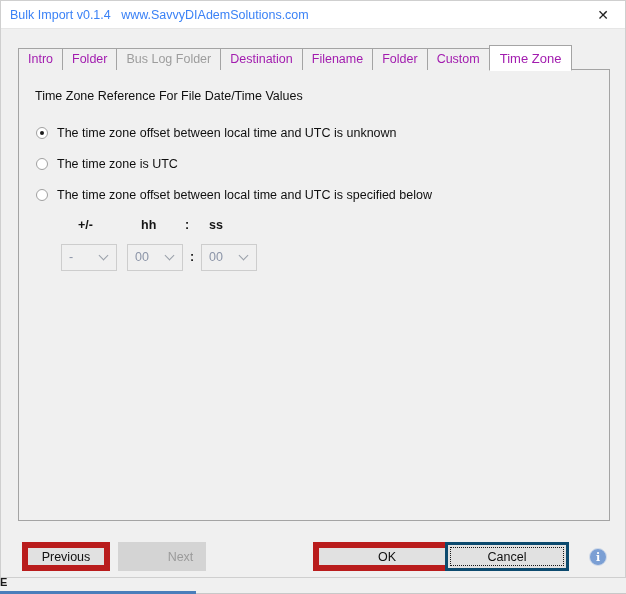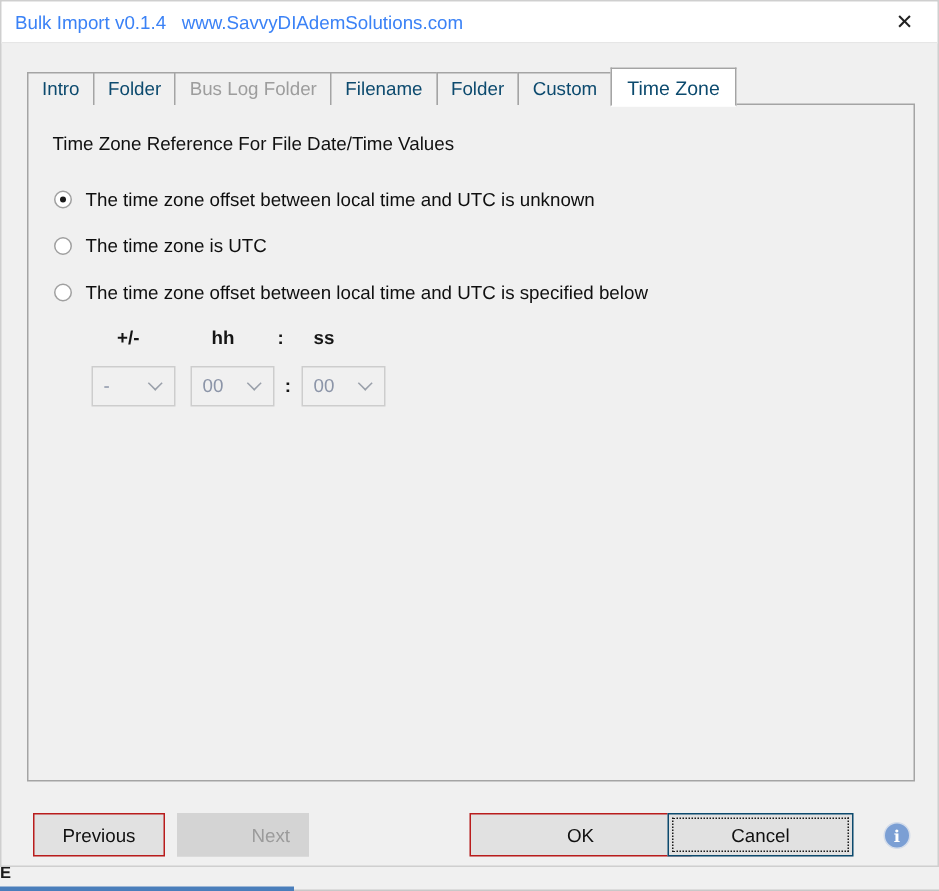--- a/index.html
+++ b/index.html
@@ -160,21 +160,21 @@
   .tab {
     height: 22px;
     line-height: 21px;
     padding: 0 9px;
     margin-right: -1px;
     background: #f0f0f0;
     border: 1px solid #a4a4a4;
     border-bottom: none;
     box-sizing: border-box;
     font-size: 12.5px;
-    color: #0c4a6e;
+    color: #a21caf;
     white-space: nowrap;
     cursor: default;
     position: relative;
   }
   .tab.disabled {
     color: #9d9d9d;
   }
   .tab.active {
     height: 26px;
     line-height: 25px;
@@ -327,39 +327,39 @@
     position: absolute;
     left: 0;
     top: 535px;
     width: 626px;
     height: 40px;
   }
   .btn {
     position: absolute;
     height: 29px;
     background: #e1e1e1;
-    border: 1px solid #b91c1c;
+    border: 6px solid #b91c1c;
     box-sizing: border-box;
     font-family: "Liberation Sans", sans-serif;
     font-size: 12.5px;
     color: #101010;
     display: flex;
     align-items: center;
     justify-content: center;
     cursor: default;
     padding: 0;
   }
   .btn.disabled {
     background: #d4d4d4;
     border-color: #d4d4d4;
     color: #9b9b9b;
     padding-left: 37px;
   }
   .btn.focused {
-    border: 1px solid #0c4a6e;
+    border: 3px solid #0c4a6e;
     outline: none;
   }
   .btn.focused::after {
     content: "";
     position: absolute;
     left: 2px;
     top: 2px;
     right: 2px;
     bottom: 2px;
     border: 1px dotted #1a1a1a;
@@ -441,20 +441,21 @@
     <div id="title-text">Bulk Import v0.1.4   www.SavvyDIAdemSolutions.com</div>
     <div id="close-button">
       <span class="x">✕</span>
     </div>
   </div>
 
   <div id="tabstrip">
     <div class="tab">Intro</div>
     <div class="tab">Folder</div>
     <div class="tab disabled">Bus Log Folder</div>
+    <div class="tab">Destination</div>
     <div class="tab">Filename</div>
     <div class="tab">Folder</div>
     <div class="tab">Custom</div>
     <div class="tab active">Time Zone</div>
   </div>
 
   <div id="panel">
 
     <div id="panel-heading">Time Zone Reference For File Date/Time Values</div>
 

